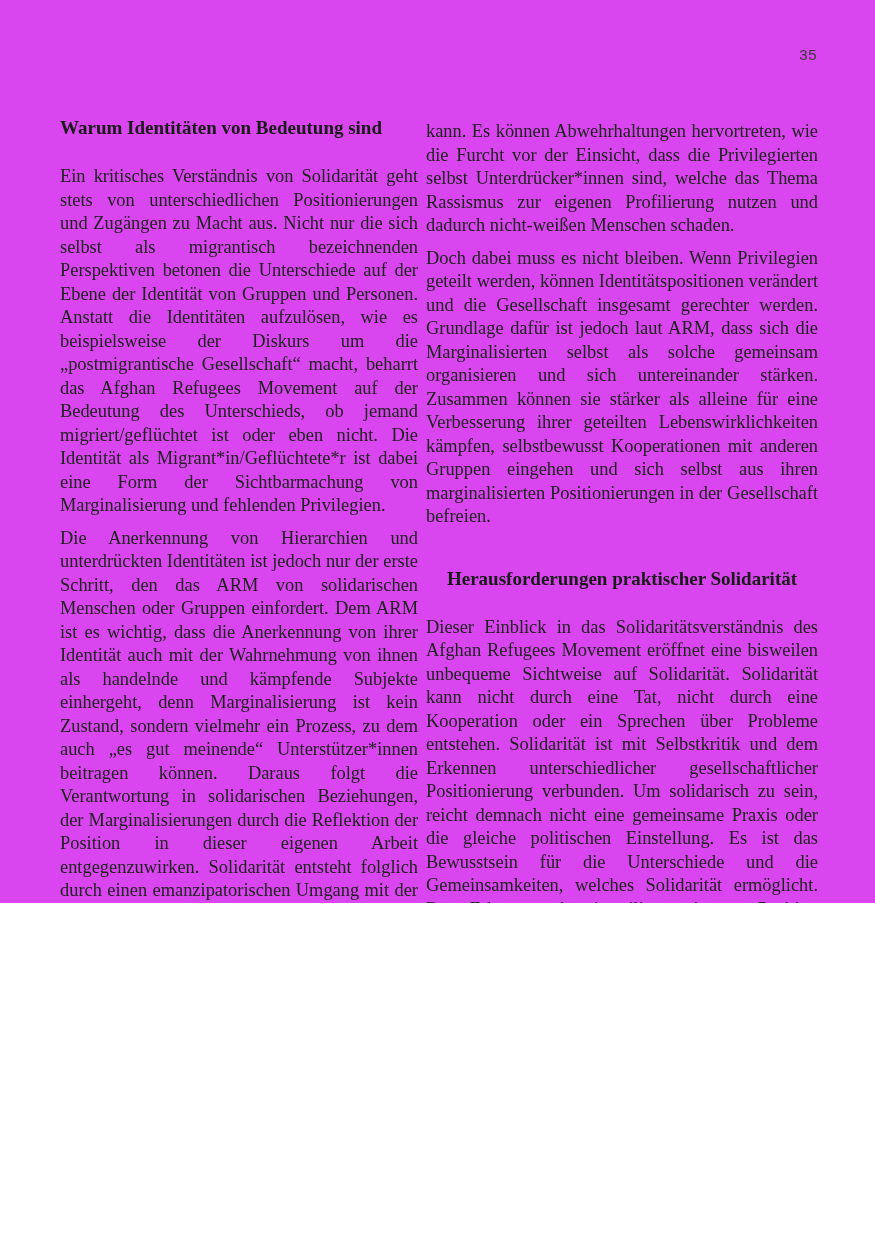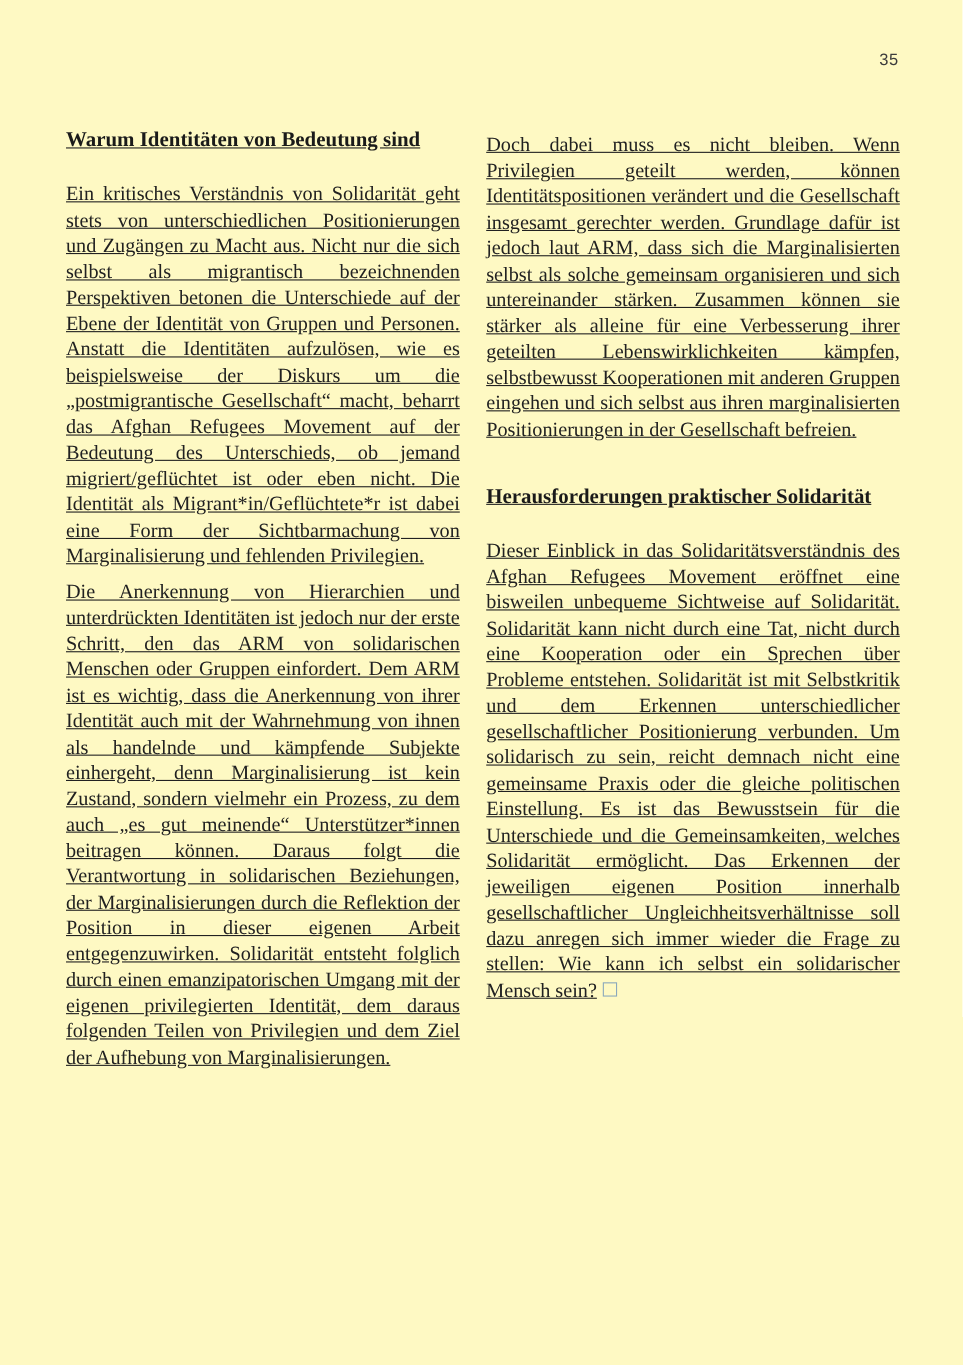--- a/index.html
+++ b/index.html
@@ -3,43 +3,42 @@
 <meta charset="utf-8">
 <style>
   html, body {
     margin: 0;
     padding: 0;
     background: #ffffff;
   }
   .page {
     position: relative;
     width: 875px;
-    height: 1241px;
-    background: #fef9c3;
+    height: 903px;
+    background: #d946ef;
     color: #212121;
     font-family: "Liberation Serif", "DejaVu Serif", serif;
     overflow: hidden;
   }
   .page-number {
     position: absolute;
     top: 46px;
     right: 58px;
     font-family: "Liberation Sans", sans-serif;
     font-size: 15px;
     letter-spacing: 0.5px;
     color: #3c3c3c;
   }
   .columns {
     position: absolute;
     top: 116px;
     left: 60px;
     right: 57px;
     display: flex;
-    gap: 24px;
-    text-decoration: underline;
+    gap: 8px;
   }
   .col {
     min-width: 0;
   }
   .col-left {
     flex: none;
     width: 358px;
   }
   .col-right {
     flex: 1;
@@ -57,20 +56,21 @@
   .section-heading {
     margin: 0 0 25px 0;
     font-size: 19px;
     line-height: 24px;
     font-weight: 700;
     color: #1a1a1a;
     text-align: left;
   }
   .col-right .section-heading {
     margin-top: 38px;
+    text-align: center;
   }
   .end-marker {
     display: inline-block;
     width: 11px;
     height: 11px;
     border: 1.5px solid #8aa8bc;
     margin-left: 5px;
     vertical-align: baseline;
     position: relative;
     top: 0.5px;
@@ -85,20 +85,21 @@
 
   <div class="columns">
 
     <div class="col col-left">
       <h2 class="section-heading">Warum Identitäten von Bedeutung sind</h2>
       <p class="body-text">Ein kritisches Verständnis von Solidarität geht stets von unterschiedlichen Positionierungen und Zugängen zu Macht aus. Nicht nur die sich selbst als migrantisch bezeichnenden Perspektiven betonen die Unterschiede auf der Ebene der Identität von Gruppen und Personen. Anstatt die Identitäten aufzulösen, wie es beispielsweise der Diskurs um die „postmigrantische Gesellschaft“ macht, beharrt das Afghan Refugees Movement auf der Bedeutung des Unterschieds, ob jemand migriert/geflüchtet ist oder eben nicht. Die Identität als Migrant*in/Geflüchtete*r ist dabei eine Form der Sichtbarmachung von Marginalisierung und fehlenden Privilegien.</p>
       <p class="body-text">Die Anerkennung von Hierarchien und unterdrückten Identitäten ist jedoch nur der erste Schritt, den das ARM von solidarischen Menschen oder Gruppen einfordert. Dem ARM ist es wichtig, dass die Anerkennung von ihrer Identität auch mit der Wahrnehmung von ihnen als handelnde und kämpfende Subjekte einhergeht, denn Marginalisierung ist kein Zustand, sondern vielmehr ein Prozess, zu dem auch „es gut meinende“ Unterstützer*innen beitragen können. Daraus folgt die Verantwortung in solidarischen Beziehungen, der Marginalisierungen durch die Reflektion der Position in dieser eigenen Arbeit entgegenzuwirken. Solidarität entsteht folglich durch einen emanzipatorischen Umgang mit der eigenen privilegierten Identität, dem daraus folgenden Teilen von Privilegien und dem Ziel der Aufhebung von Marginalisierungen.</p>
     </div>
 
     <div class="col col-right">
+      <p class="body-text">kann. Es können Abwehrhaltungen hervortreten, wie die Furcht vor der Einsicht, dass die Privilegierten selbst Unterdrücker*innen sind, welche das Thema Rassismus zur eigenen Profilierung nutzen und dadurch nicht-weißen Menschen schaden.</p>
       <p class="body-text">Doch dabei muss es nicht bleiben. Wenn Privilegien geteilt werden, können Identitätspositionen verändert und die Gesellschaft insgesamt gerechter werden. Grundlage dafür ist jedoch laut ARM, dass sich die Marginalisierten selbst als solche gemeinsam organisieren und sich untereinander stärken. Zusammen können sie stärker als alleine für eine Verbesserung ihrer geteilten Lebenswirklichkeiten kämpfen, selbstbewusst Kooperationen mit anderen Gruppen eingehen und sich selbst aus ihren marginalisierten Positionierungen in der Gesellschaft befreien.</p>
       <h2 class="section-heading">Herausforderungen praktischer Solidarität</h2>
       <p class="body-text"><span>Dieser Einblick in das Solidaritätsverständnis des Afghan Refugees Movement eröffnet eine bisweilen unbequeme Sichtweise auf Solidarität. Solidarität kann nicht durch eine Tat, nicht durch eine Kooperation oder ein Sprechen über Probleme entstehen. Solidarität ist mit Selbstkritik und dem Erkennen unterschiedlicher gesellschaftlicher Positionierung verbunden. Um solidarisch zu sein, reicht demnach nicht eine gemeinsame Praxis oder die gleiche politischen Einstellung. Es ist das Bewusstsein für die Unterschiede und die Gemeinsamkeiten, welches Solidarität ermöglicht. Das Erkennen der jeweiligen eigenen Position innerhalb gesellschaftlicher Ungleichheitsverhältnisse soll dazu anregen sich immer wieder die Frage zu stellen: Wie kann ich selbst ein solidarischer Mensch sein?</span><span class="end-marker"></span></p>
     </div>
 
   </div>
 
 </div>
 
 </body></html>

